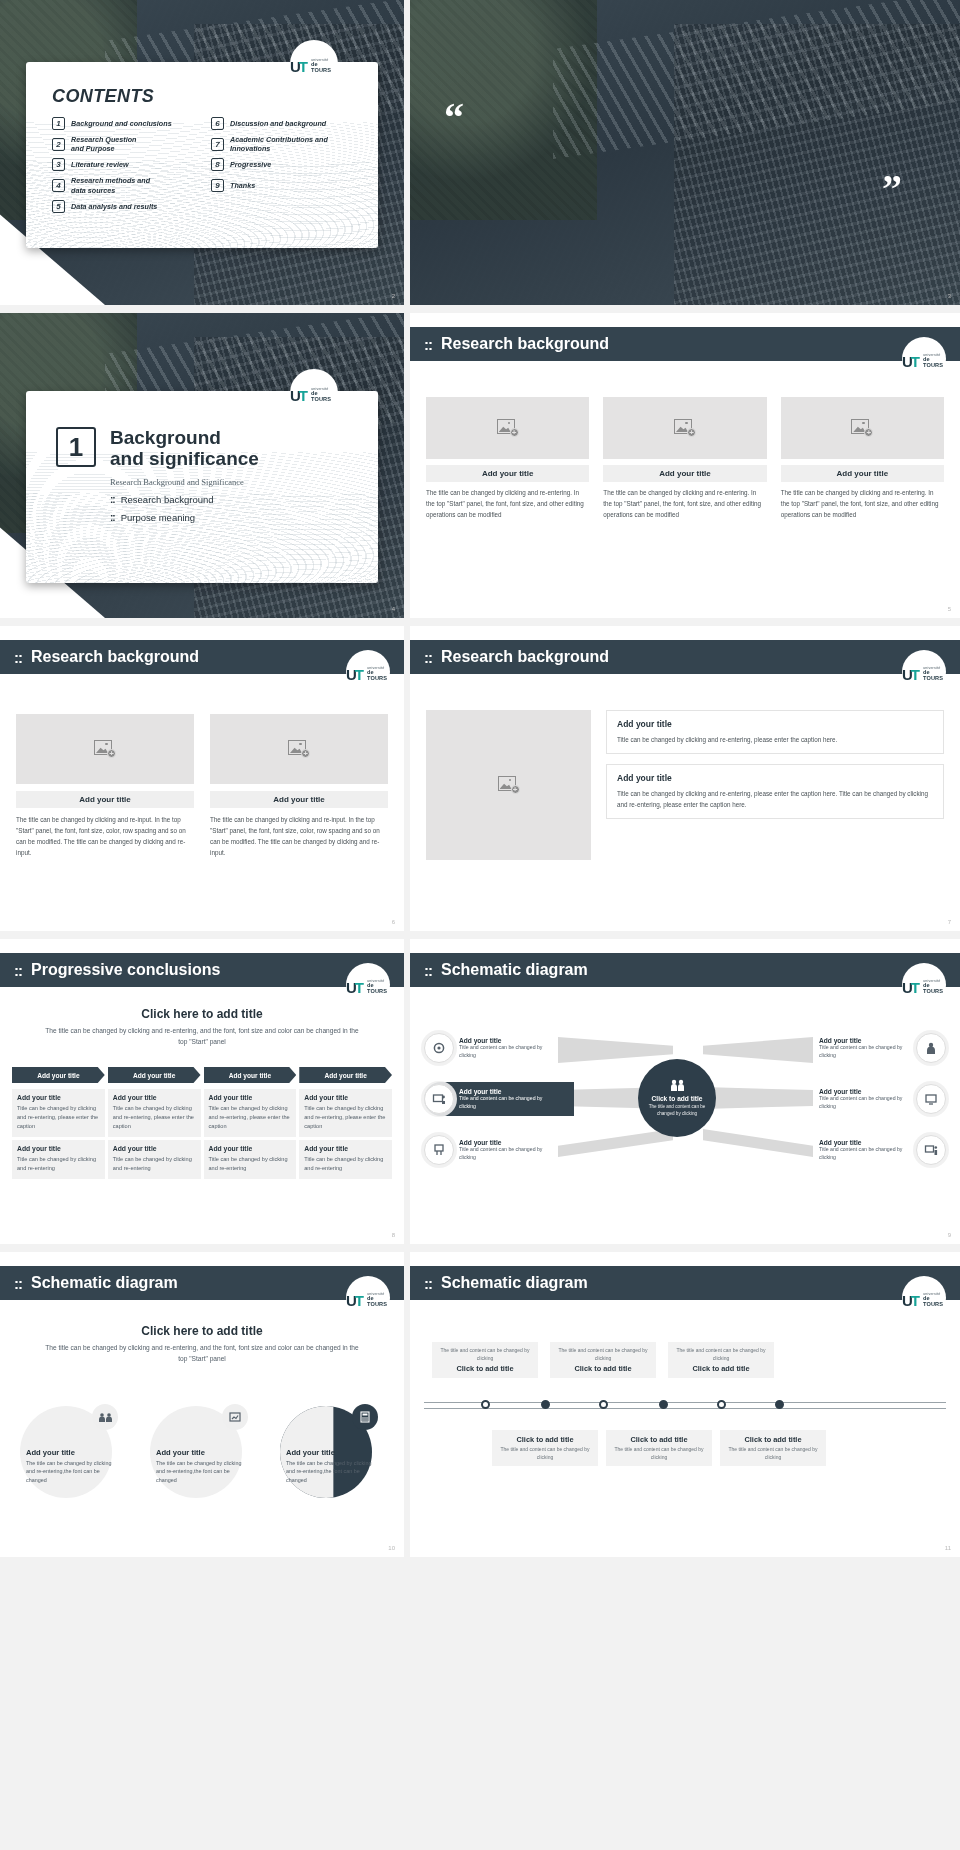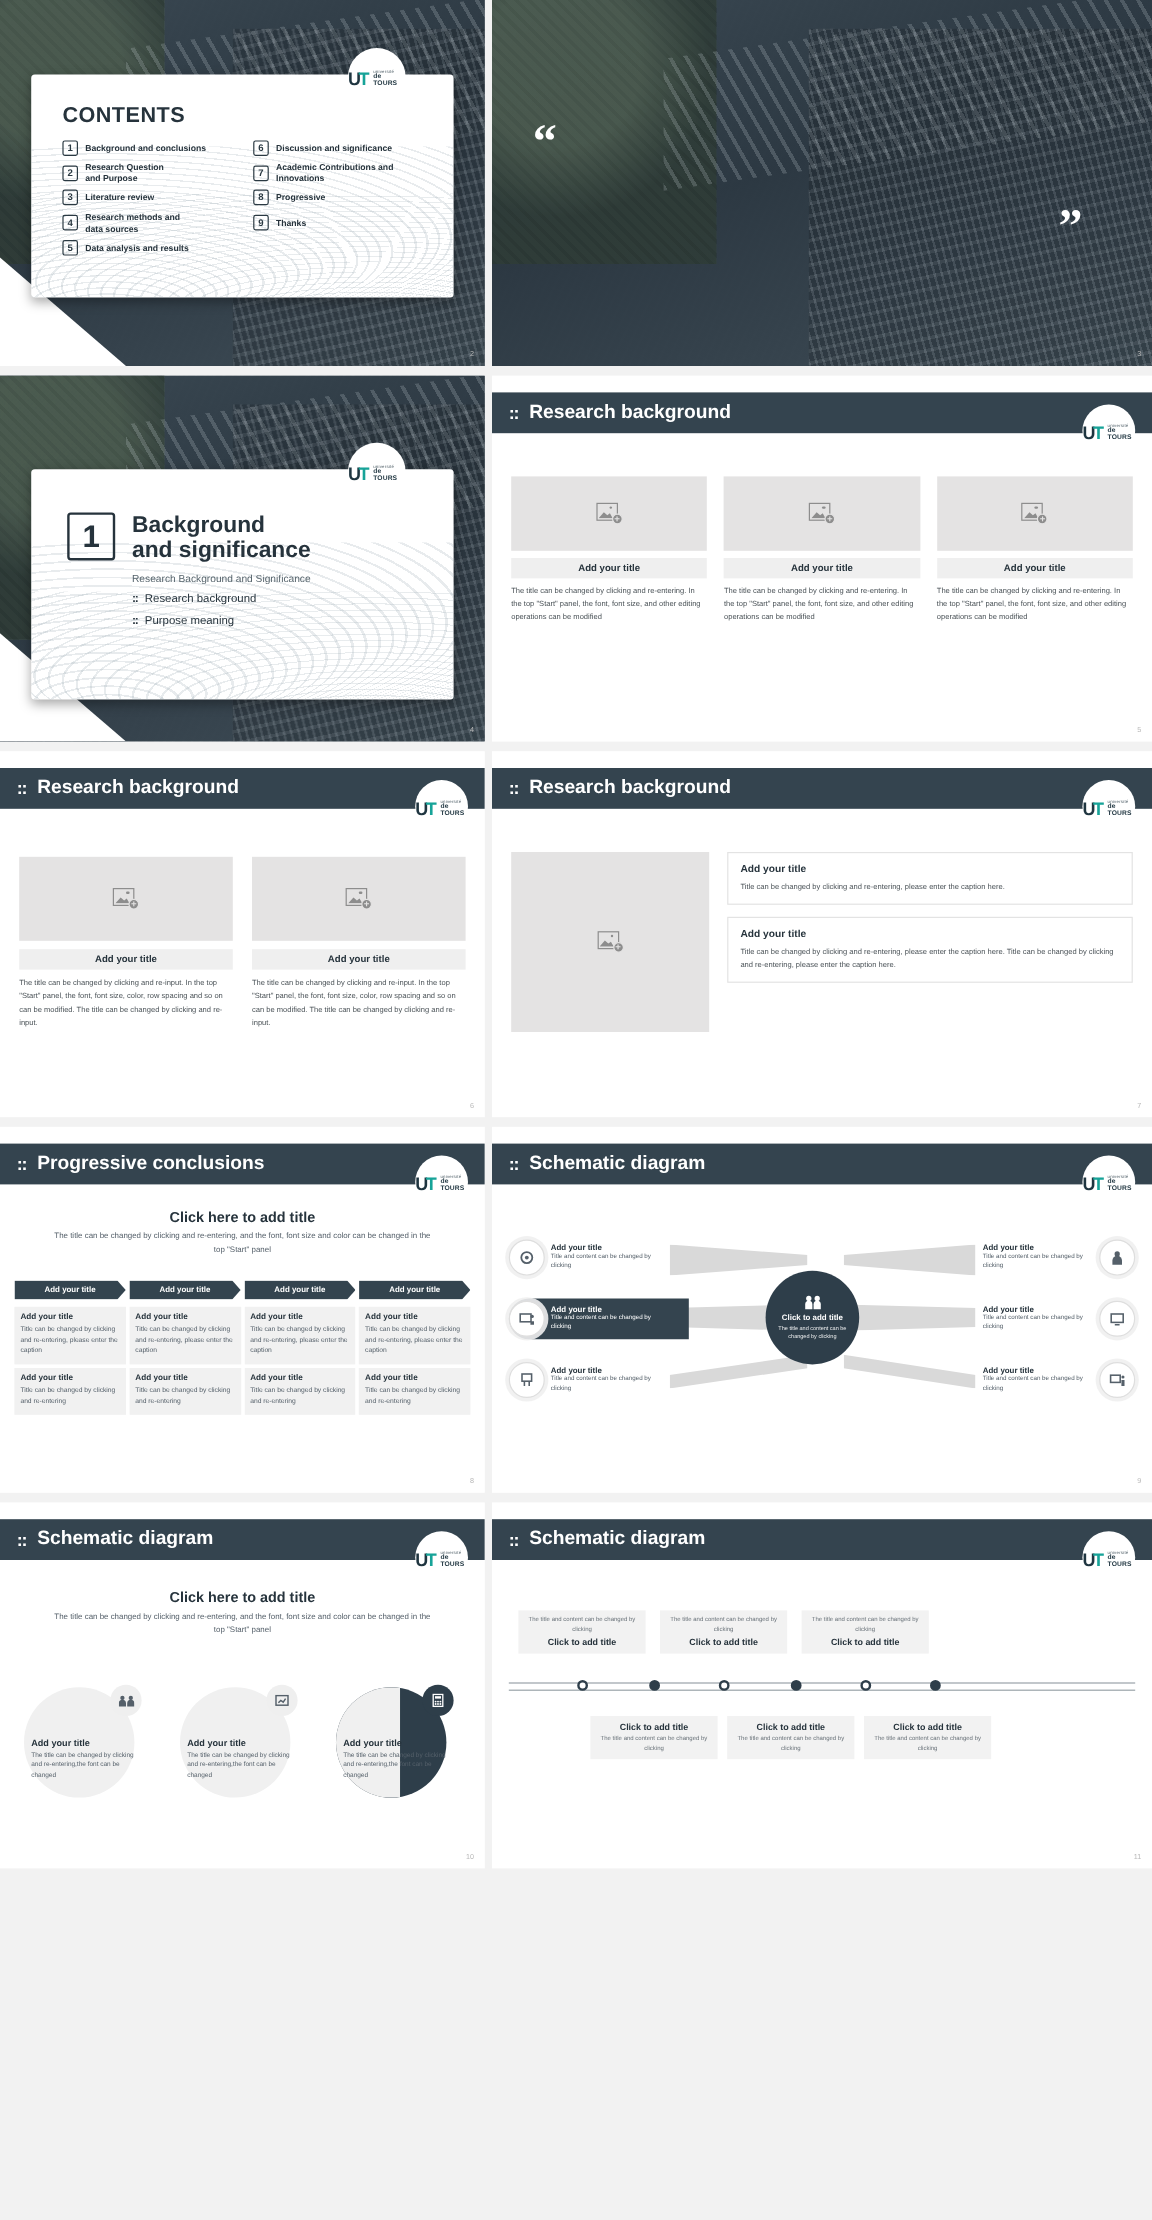--- a/index.html
+++ b/index.html
@@ -112,21 +112,21 @@
   .qmark{ color:#fff; font-weight:bold; font-family:"Liberation Serif", serif; line-height:.7;}
   .qtext{ color:#fff; font-size:12px; font-weight:bold; line-height:2.05; }
 
   
   .sec-num{
     width:40px; height:40px; border:2px solid #26333c; border-radius:3px;
     display:flex; align-items:center; justify-content:center;
     font-size:26px; font-weight:bold; color:#26333c;
   }
   .sec-title{ font-size:19px; font-weight:bold; color:#26333c; line-height:1.12;}
-  .sec-sub{ font-size:8.5px; color:#55636b; margin-top:7px;}
+  .sec-sub{ font-size:8.5px; color:#55636b; margin-top:7px;font-family:Liberation Serif, serif;}
   .sec-li{ font-size:9.5px; color:#26333c; display:flex; align-items:center; gap:6px; margin-top:7px;}
   .sec-li .d{ color:#26333c; font-weight:bold; font-size:10px; letter-spacing:-1px;}
 
   
   .imgbox{ background:#e4e3e3; display:flex; align-items:center; justify-content:center;}
   .ph-ico{ position:relative; width:22px; height:18px; }
   .ph-ico .frame{ position:absolute; inset:0 4px 3px 0; border:1.6px solid #8d8d8d;}
   .ph-ico .mtn{
     position:absolute; left:2px; bottom:5px; width:12px; height:7px; background:#8d8d8d;
     clip-path:polygon(0 100%, 38% 26%, 62% 62%, 80% 40%, 100% 100%);
@@ -200,30 +200,30 @@
 <div class="grid">
 
   <div class="slide">
     <div class="photo">
         <div class="roofline"></div>
       </div>
     <div class="fold"></div>
     <div class="card" style="left:26px;top:62px;width:352px;height:186px;border-radius:3px;">
       <div class="wave"></div>
         <div class="wave2"></div>
-      <div style="position:absolute;left:26px;top:24px;right:18px;">
+      <div style="position:absolute;left:26px;top:24px;right:18px;font-style:italic;">
         <div class="contents-h">CONTENTS</div>
         <div class="toc">
           <div class="toc-item">
               <div class="toc-num">1</div>
               <div class="toc-lbl">Background and conclusions</div>
             </div>
           <div class="toc-item">
               <div class="toc-num">6</div>
-              <div class="toc-lbl">Discussion and significance</div>
+              <div class="toc-lbl">Discussion and background</div>
             </div>
           <div class="toc-item">
               <div class="toc-num">2</div>
               <div class="toc-lbl" style="white-space:pre-line">Research Question
 and Purpose</div>
             </div>
           <div class="toc-item">
               <div class="toc-num">7</div>
               <div class="toc-lbl" style="white-space:pre-line">Academic Contributions and
 Innovations</div>

